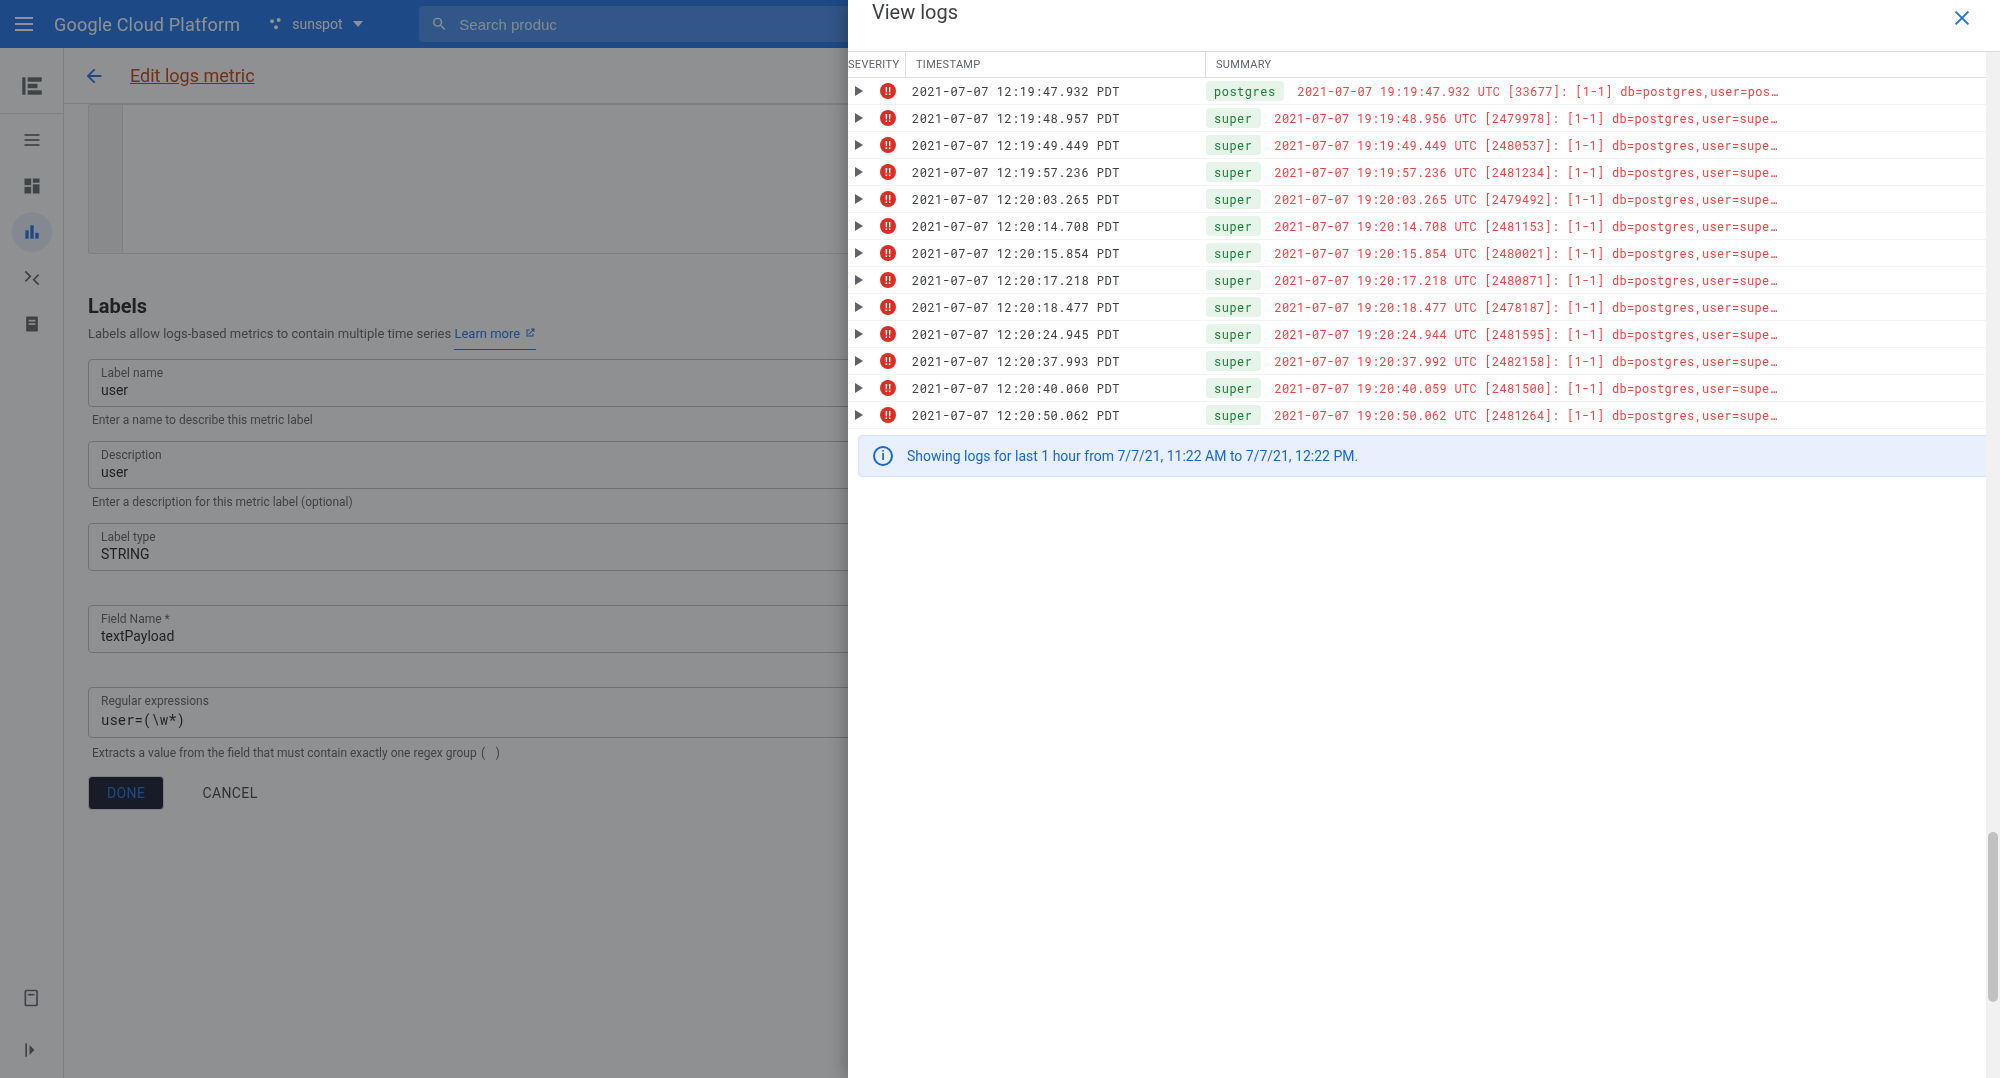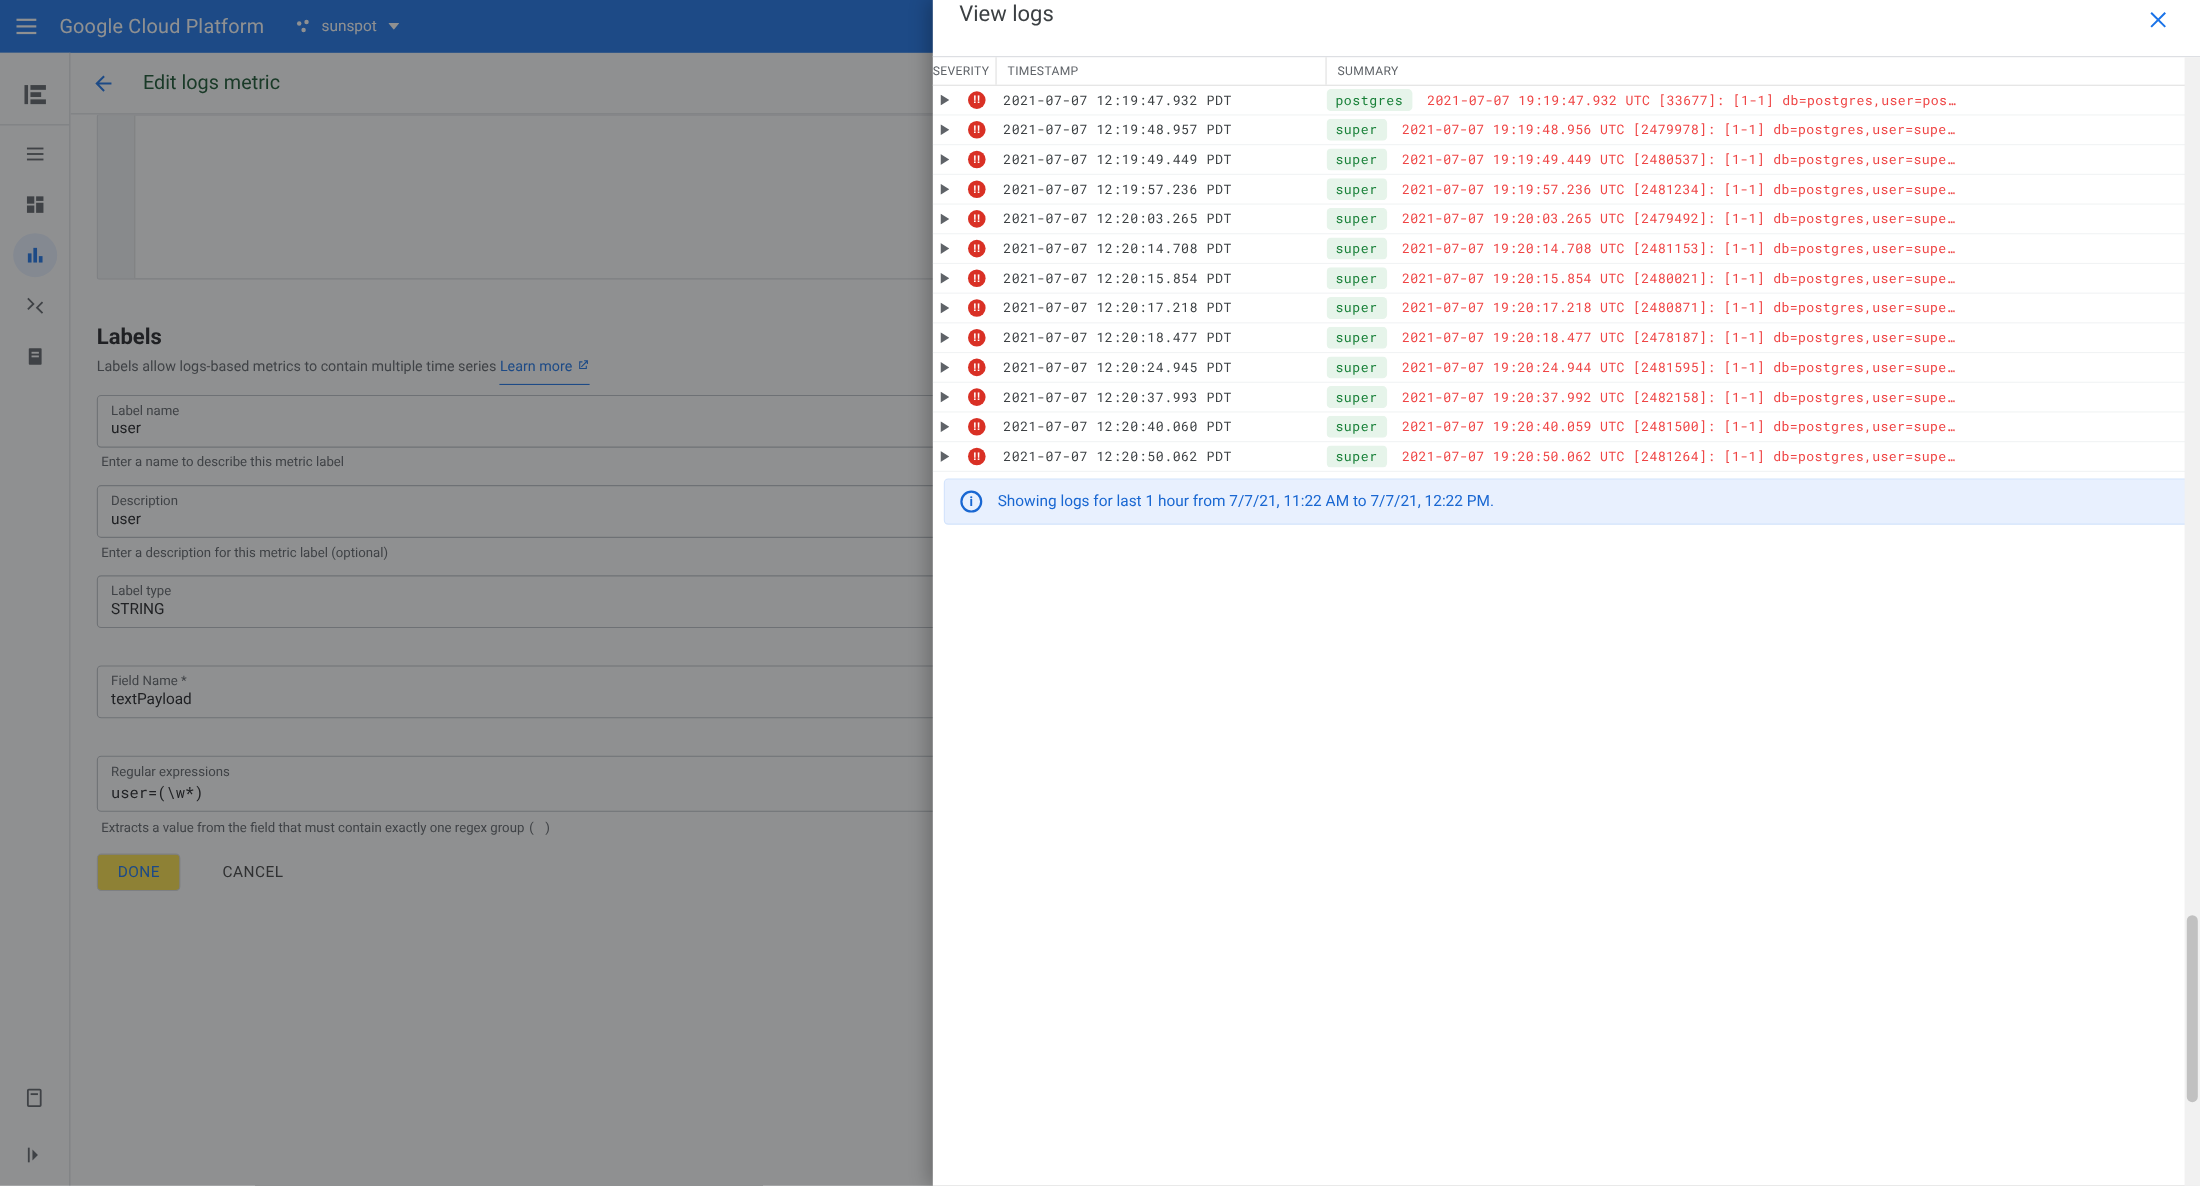--- a/index.html
+++ b/index.html
@@ -20,38 +20,38 @@
   .search input::placeholder { color: rgba(255,255,255,0.85); }
   .page-row { display: flex; height: calc(100% - 48px); }
   .side-rail { width: 64px; border-right: 1px solid #dadce0; display:flex; flex-direction:column; align-items:center; padding-top: 10px; background:#fff; position:relative; }
   .rail-top { height: 56px; width:100%; display:flex; align-items:center; justify-content:center; border-bottom:1px solid #dadce0; }
   .rail-icon { width: 40px; height: 40px; display:flex; align-items:center; justify-content:center; color:#5f6368; border-radius:50%; cursor:pointer; margin-top:6px; }
   .rail-icon.selected { color:#1a73e8; background:#e8f0fe; margin-top:6px; }
   .rail-bottom { margin-top:auto; margin-bottom:8px; display:flex; flex-direction:column; align-items:center; gap:6px; }
   .content { flex:1; display:flex; flex-direction:column; overflow:hidden; }
   .page-header { height: 56px; border-bottom: 1px solid #dadce0; display:flex; align-items:center; padding-left: 10px; gap: 16px; }
   .back-arrow { width:40px; height:40px; border-radius:50%; display:flex; align-items:center; justify-content:center; color:#1a73e8; cursor:pointer; }
-  .page-title { font-size: 18px; color:#14532d; }
+  .page-title { font-size: 18px; color:#c2410c;text-decoration:underline; }
   .form-area { padding: 0 24px 24px 24px; overflow:auto; height: calc(100% - 56px); }
   .placeholder-box { height: 150px; border: 1px solid #dadce0; border-radius: 2px; background:#fff; margin-top:0; display:flex; }
   .placeholder-box .gutter { width:34px; background:#f1f3f4; border-right:1px solid #e0e0e0; }
   .section-h { font-size: 20px; margin-top: 40px; margin-bottom: 8px; }
   .help-text { font-size: 13px; color:#5f6368; margin-bottom: 18px; }
   .help-text a { color:#1a73e8; text-decoration:none; border-bottom:1px solid #1a73e8; padding-bottom:8px; }
   .ext-icon { display:inline-block; width:12px; height:12px; margin-left:4px; vertical-align:-1px; }
   .field { margin-bottom: 6px; }
   .field .box { border:1px solid #bdc1c6; border-radius:4px; padding: 6px 12px 8px 12px; position:relative; }
   .field .label { font-size: 12px; color:#5f6368; }
   .field .value { font-size: 14px; color:#202124; margin-top:2px; }
   .field .hint { font-size: 12px; color:#5f6368; margin: 6px 4px 14px 4px; }
   .field .preview-link { position:absolute; right:14px; top:50%; transform:translateY(-50%); color:#1a73e8; font-weight:500; font-size:14px; letter-spacing:0.3px; cursor:pointer; }
   .select-caret { position:absolute; right:10px; top:50%; transform:translateY(-50%); color:#5f6368; }
   .btn-row { display:flex; gap:20px; margin-top: 16px; align-items:center; }
   .btn { padding: 8px 18px; font-size:14px; border-radius:4px; cursor:pointer; letter-spacing:0.4px; }
-  .btn.primary-outline { border:1px solid #dadce0; color:#1a73e8; background:#fde047; }
+  .btn.primary-outline { border:1px solid #dadce0; color:#1a73e8; background:#0f172a; }
   .btn.text { color:#404040; }
   .btn.filled { background:#1a73e8; color:#fff; }
   .code { font-family: "Roboto Mono", Menlo, Consolas, monospace; }
   .overlay { position:absolute; inset:0; background:rgba(32,33,36,0.5); }
   .drawer { position:absolute; top:0; right:0; bottom:0; width: 1152px; background:#fff; box-shadow:-4px 0 16px rgba(0,0,0,0.25); display:flex; flex-direction:column; }
   .drawer-head { height:52px; display:flex; align-items:flex-start; justify-content:space-between; padding: 0 20px 0 24px; border-bottom:1px solid #dadce0; }
   .drawer-title { font-size: 20px; color:#3c4043; }
   .close-x { width:36px; height:36px; display:flex; align-items:center; justify-content:center; color:#1a73e8; cursor:pointer; border-radius:50%; }
   .table-head { display:flex; font-size:11px; color:#5f6368; height:26px; align-items:center; border-bottom:1px solid #e0e0e0; letter-spacing:0.3px; }
   .col-sev { width: 58px; border-right:1px solid #e0e0e0; height:100%; display:flex; align-items:center; }
@@ -87,20 +87,28 @@
     <svg class="dot-icon" viewBox="0 0 24 24">
         <circle cx="6" cy="8" r="3"></circle>
         <circle cx="16" cy="6" r="3"></circle>
         <circle cx="12" cy="17" r="3"></circle>
       </svg>
     <span>sunspot</span>
     <svg class="caret" width="10" height="6" viewBox="0 0 10 6">
         <path d="M0 0l5 6 5-6z" fill="#fff"></path>
       </svg>
   </div>
+  <div class="search-wrap">
+    <div class="search">
+      <svg width="18" height="18" viewBox="0 0 24 24" fill="#fff">
+          <path d="M15.5 14h-.79l-.28-.27A6.47 6.47 0 0016 9.5 6.5 6.5 0 109.5 16a6.47 6.47 0 004.23-1.57l.27.28v.79l5 4.99L20.49 19zM9.5 14A4.5 4.5 0 1114 9.5 4.49 4.49 0 019.5 14z"></path>
+        </svg>
+      <input placeholder="Search produc" style="">
+    </div>
+  </div>
 </div>
 
 <div class="page-row">
   <div class="side-rail">
     <div class="rail-top">
       <svg width="26" height="26" viewBox="0 0 24 24" fill="#5f6368">
           <rect x="3" y="4" width="3" height="16"></rect>
           <rect x="8" y="4" width="13" height="4"></rect>
           <rect x="8" y="10" width="9" height="4"></rect>
           <rect x="8" y="16" width="13" height="4"></rect>

